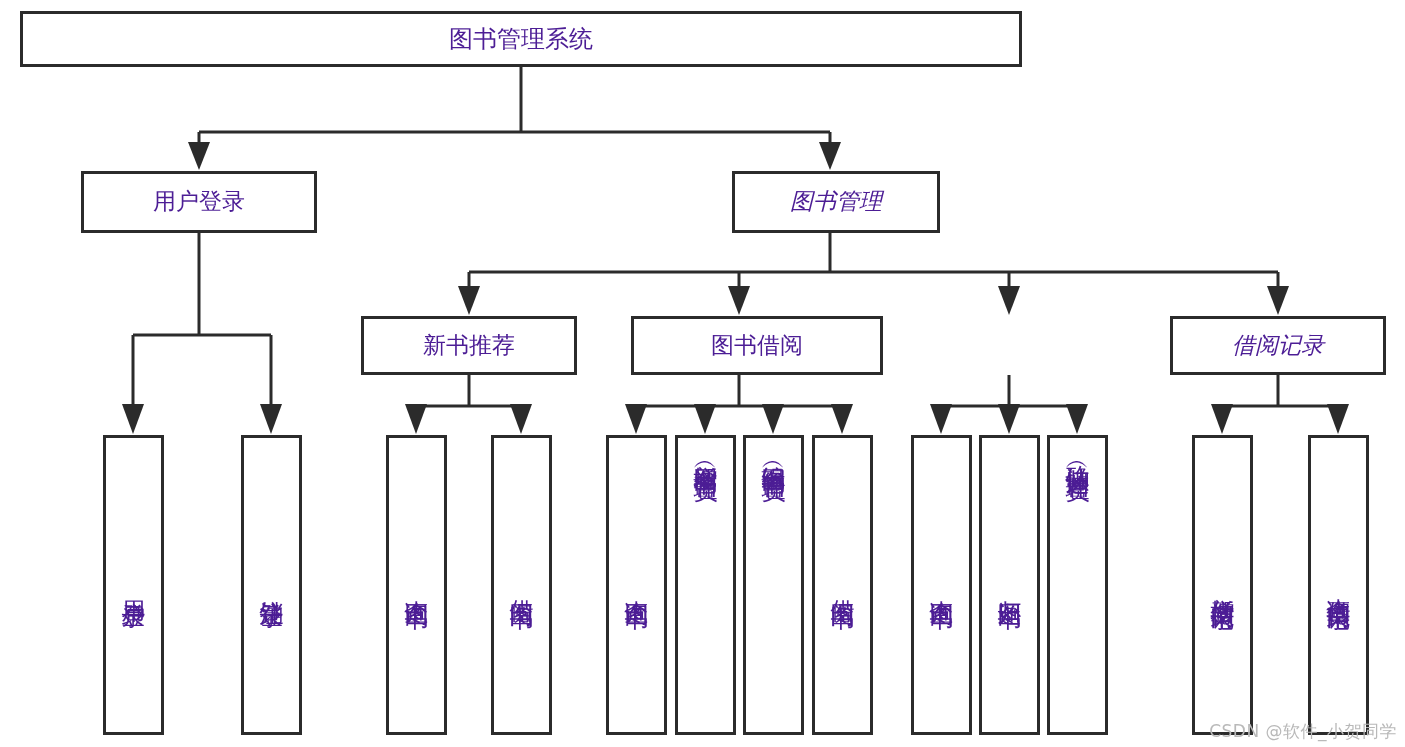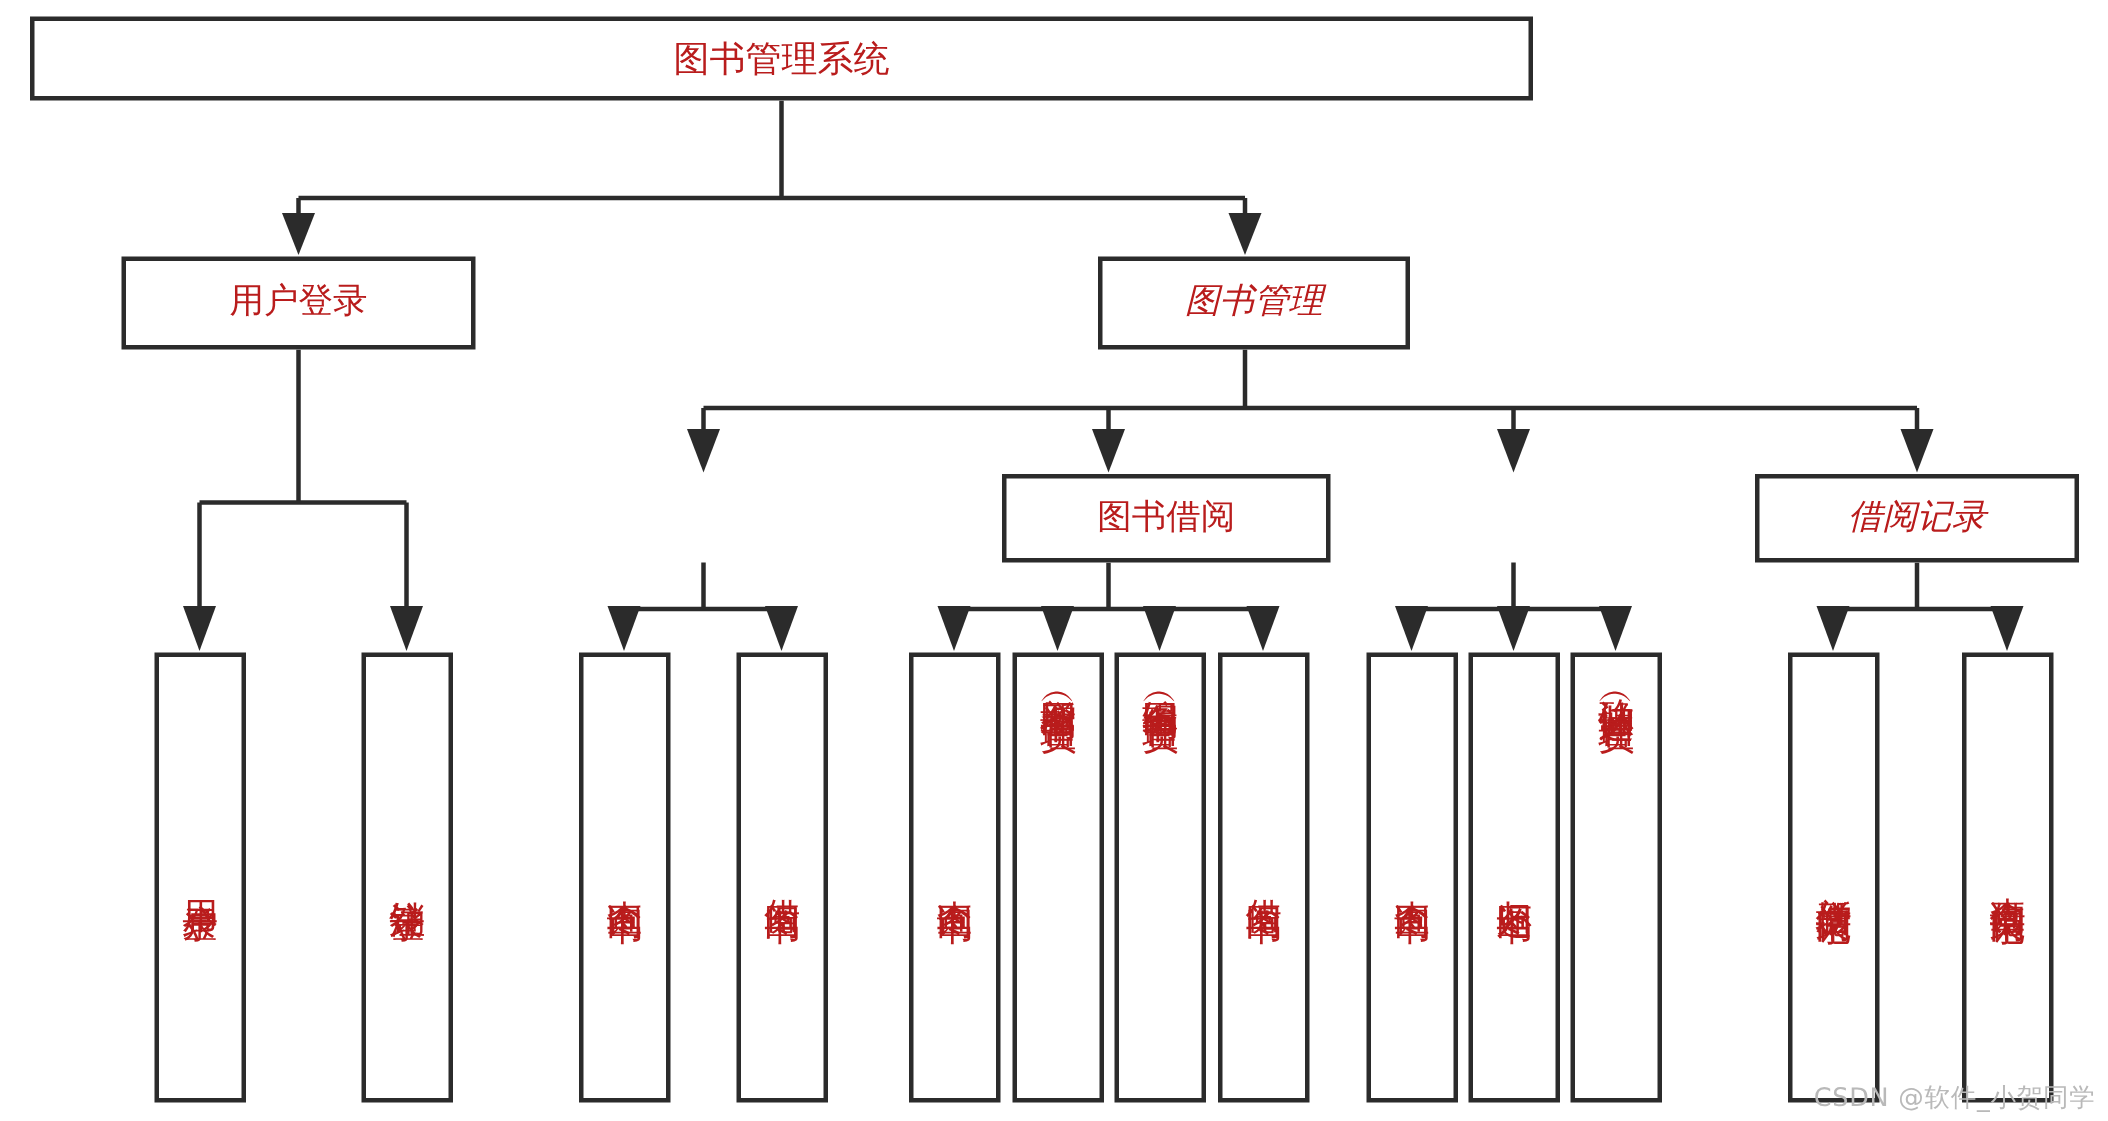--- a/index.html
+++ b/index.html
@@ -45,21 +45,21 @@
     background: #ffffff;
     border: 3px solid #2b2b2b;
     display: flex;
     align-items: center;
     justify-content: center;
   }
   .node .label {
     display: block;
     text-align: center;
     line-height: 1.18;
-    color: #b91c1c;
+    color: #4c1d95;
     white-space: nowrap;
   }
   
   .node.horiz .label {
     font-size: 23px;
   }
   .node.root .label {
     font-size: 24px;
   }
   
@@ -169,21 +169,24 @@
     <span class="label">图书管理系统</span>
   </div>
 
   <div class="node horiz" style="left:81px; top:171px; width:236px; height:62px;">
     <span class="label">用户登录</span>
   </div>
   <div class="node horiz" style="left:732px; top:171px; width:208px; height:62px;font-style:italic;">
     <span class="label">图书管理</span>
   </div>
 
-  <div class="node horiz" style="left:631px; top:316px; width:219px; height:59px;margin-left:37px;">
+  <div class="node horiz" style="left:361px; top:316px; width:216px; height:59px;">
+    <span class="label">新书推荐</span>
+  </div>
+  <div class="node horiz" style="left:631px; top:316px; width:252px; height:59px;">
     <span class="label">图书借阅</span>
   </div>
   <div class="node horiz" style="left:1170px; top:316px; width:216px; height:59px;font-style:italic;">
     <span class="label">借阅记录</span>
   </div>
 
   <div class="node vert" style="left:103px; top:435px; width:61px; height:300px;">
     <span class="label">用户登录</span>
   </div>
   <div class="node vert" style="left:241px; top:435px; width:61px; height:300px;">

